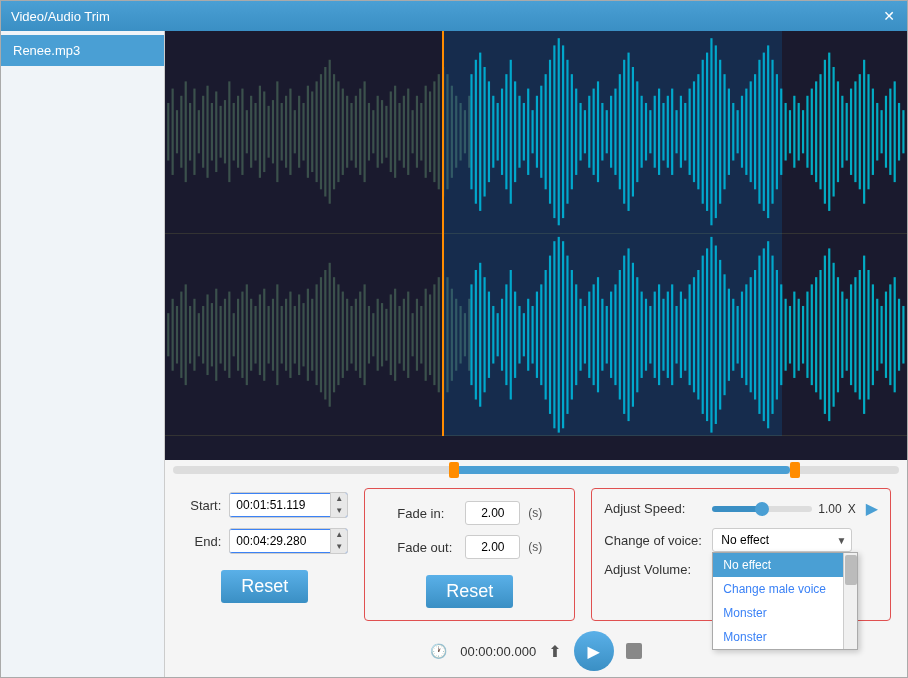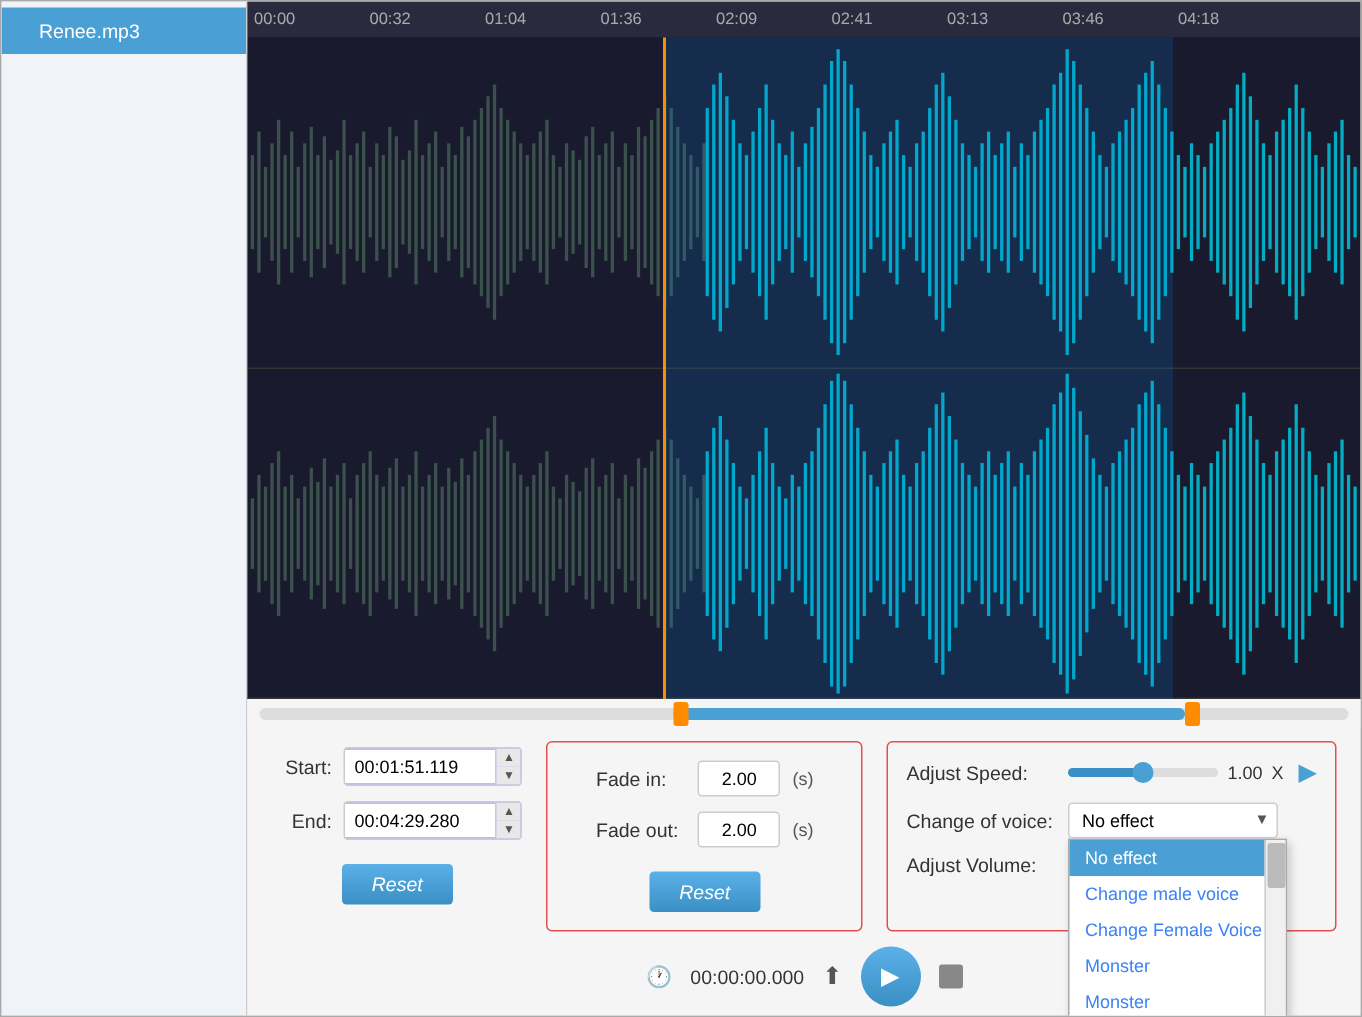--- a/index.html
+++ b/index.html
@@ -47,21 +47,21 @@
       flex: 1;
       overflow: hidden;
     }
     .sidebar {
       width: 228px;
       background: #f0f4f8;
       border-right: 1px solid #ccc;
       padding: 4px 0;
     }
     .sidebar-item {
-      padding: 8px 25px;
+      padding: 8px 12px;
       cursor: pointer;
       font-size: 13px;
     }
     .sidebar-item.active {
       background: #4a9fd4;
       color: white;
     }
     .content-area {
       flex: 1;
       display: flex;
@@ -141,21 +141,21 @@
     .field-label {
       width: 40px;
       text-align: right;
       font-size: 13px;
       color: #333;
     }
     .time-input-wrapper {
       display: flex;
       align-items: center;
       border: 1px solid #ccc;
-      background: #c4b5fd;
+      background: #3b82f6;
       border-radius: 3px;
       overflow: hidden;
     }
     .time-input {
       border: none;
       outline: none;
       padding: 4px 6px;
       font-size: 12px;
       width: 100px;
       background: white;
@@ -178,22 +178,21 @@
       color: #555;
       line-height: 1;
     }
     .reset-button {
       background: linear-gradient(to bottom, #5ab0e8, #3a8fc4);
       color: white;
       border: none;
       border-radius: 3px;
       padding: 6px 20px;
       cursor: pointer;
-      font-size: 13px;
-      font-style: italic;
+      font-size: 18px;
     }
     .fade-section {
       border: 1.5px solid #e05050;
       border-radius: 4px;
       padding: 12px 32px;
       display: flex;
       flex-direction: column;
       gap: 10px;
     }
     .fade-row {
@@ -380,46 +379,37 @@
       display: flex;
       justify-content: center;
       margin-top: 6px;
     }
   </style>
 </head>
 <body>
 
 <div class="window">
 
+  <div class="title-bar">
+    <span class="title-bar-title">Video/Audio Trim</span>
+    <span class="title-bar-close">✕</span>
+  </div>
 
   <div class="main-area">
 
     <div class="sidebar">
       <div class="sidebar-item active">
         <span>Renee.mp3</span>
       </div>
     </div>
 
     <div class="content-area">
 
       <div class="waveform-container">
 
-        <div class="timeline">
-          <div class="timeline-markers">
-            <span class="timeline-marker" style="left:0px">00:00</span>
-            <span class="timeline-marker" style="left:77px">00:32</span>
-            <span class="timeline-marker" style="left:154px">01:04</span>
-            <span class="timeline-marker" style="left:231px">01:36</span>
-            <span class="timeline-marker" style="left:308px">02:09</span>
-            <span class="timeline-marker" style="left:385px">02:41</span>
-            <span class="timeline-marker" style="left:462px">03:13</span>
-            <span class="timeline-marker" style="left:539px">03:46</span>
-            <span class="timeline-marker" style="left:616px">04:18</span>
-          </div>
-        </div>
 
         <div class="waveform-tracks" style="height: calc(100% - 24px); position: relative;">
 
           <div class="selection-overlay" style="left: 277px; width: 340px;"></div>
 
           <div class="playhead" style="left: 277px;"></div>
 
           <div class="waveform-track" style="height:50%; position:relative;">
             <svg class="waveform-svg" viewBox="0 0 680 140" preserveAspectRatio="none">
 
@@ -857,21 +847,20 @@
                 <option>Change Female Voice</option>
                 <option>Monster</option>
                 <option>Cartoon</option>
                 <option>Reverb</option>
               </select>
               <span class="select-arrow">▼</span>
               
               <div class="dropdown-list" style="display:block; width:146px;">
                 <div class="dropdown-item selected">No effect</div>
                 <div class="dropdown-item">Change male voice</div>
-                <div class="dropdown-item">Change Female Voice</div>
                 <div class="dropdown-item">Monster</div>
                 <div class="dropdown-item">Monster</div>
 
                 <div class="dropdown-scrollbar">
                   <div class="dropdown-scroll-thumb"></div>
                 </div>
               </div>
             </div>
           </div>
 

